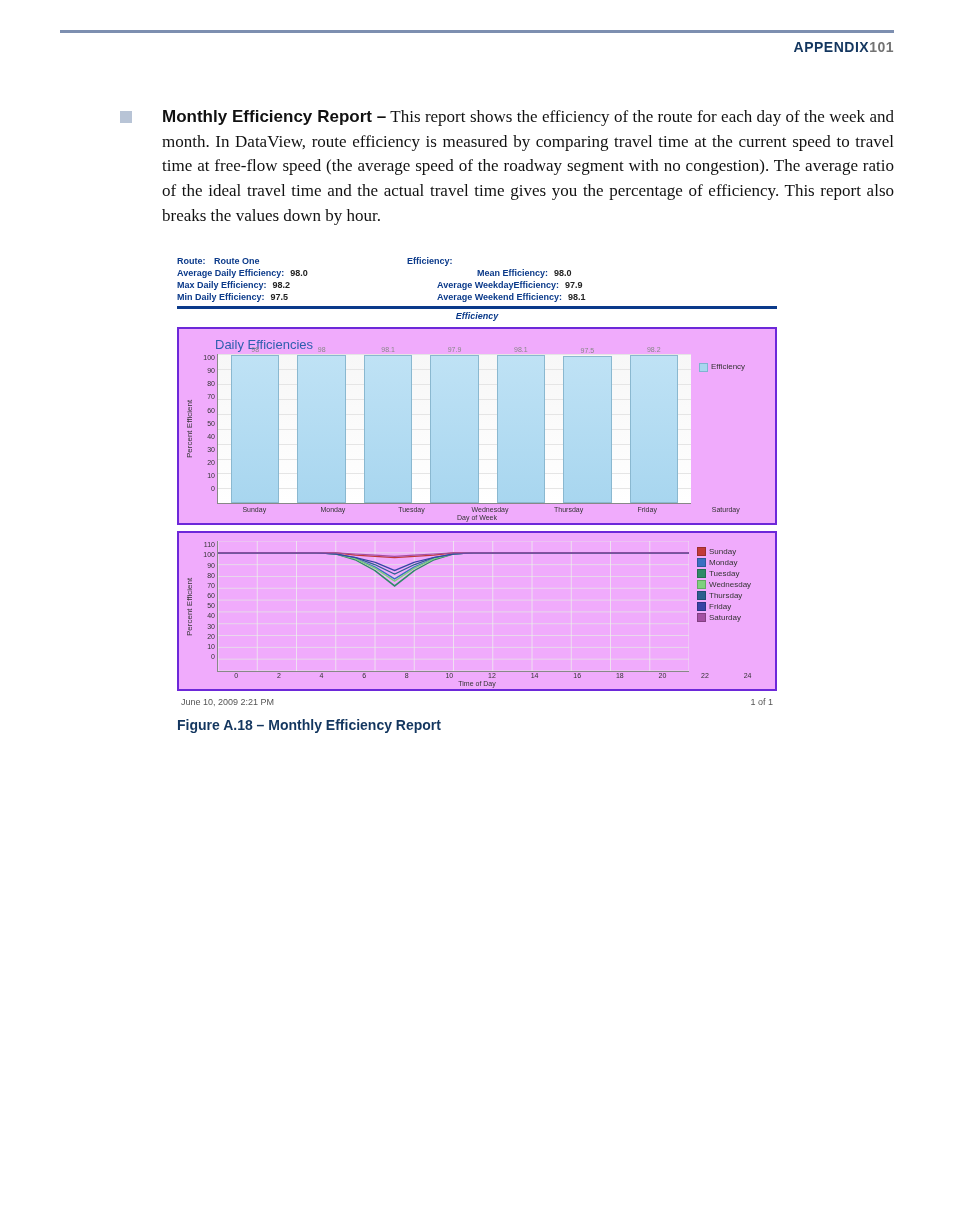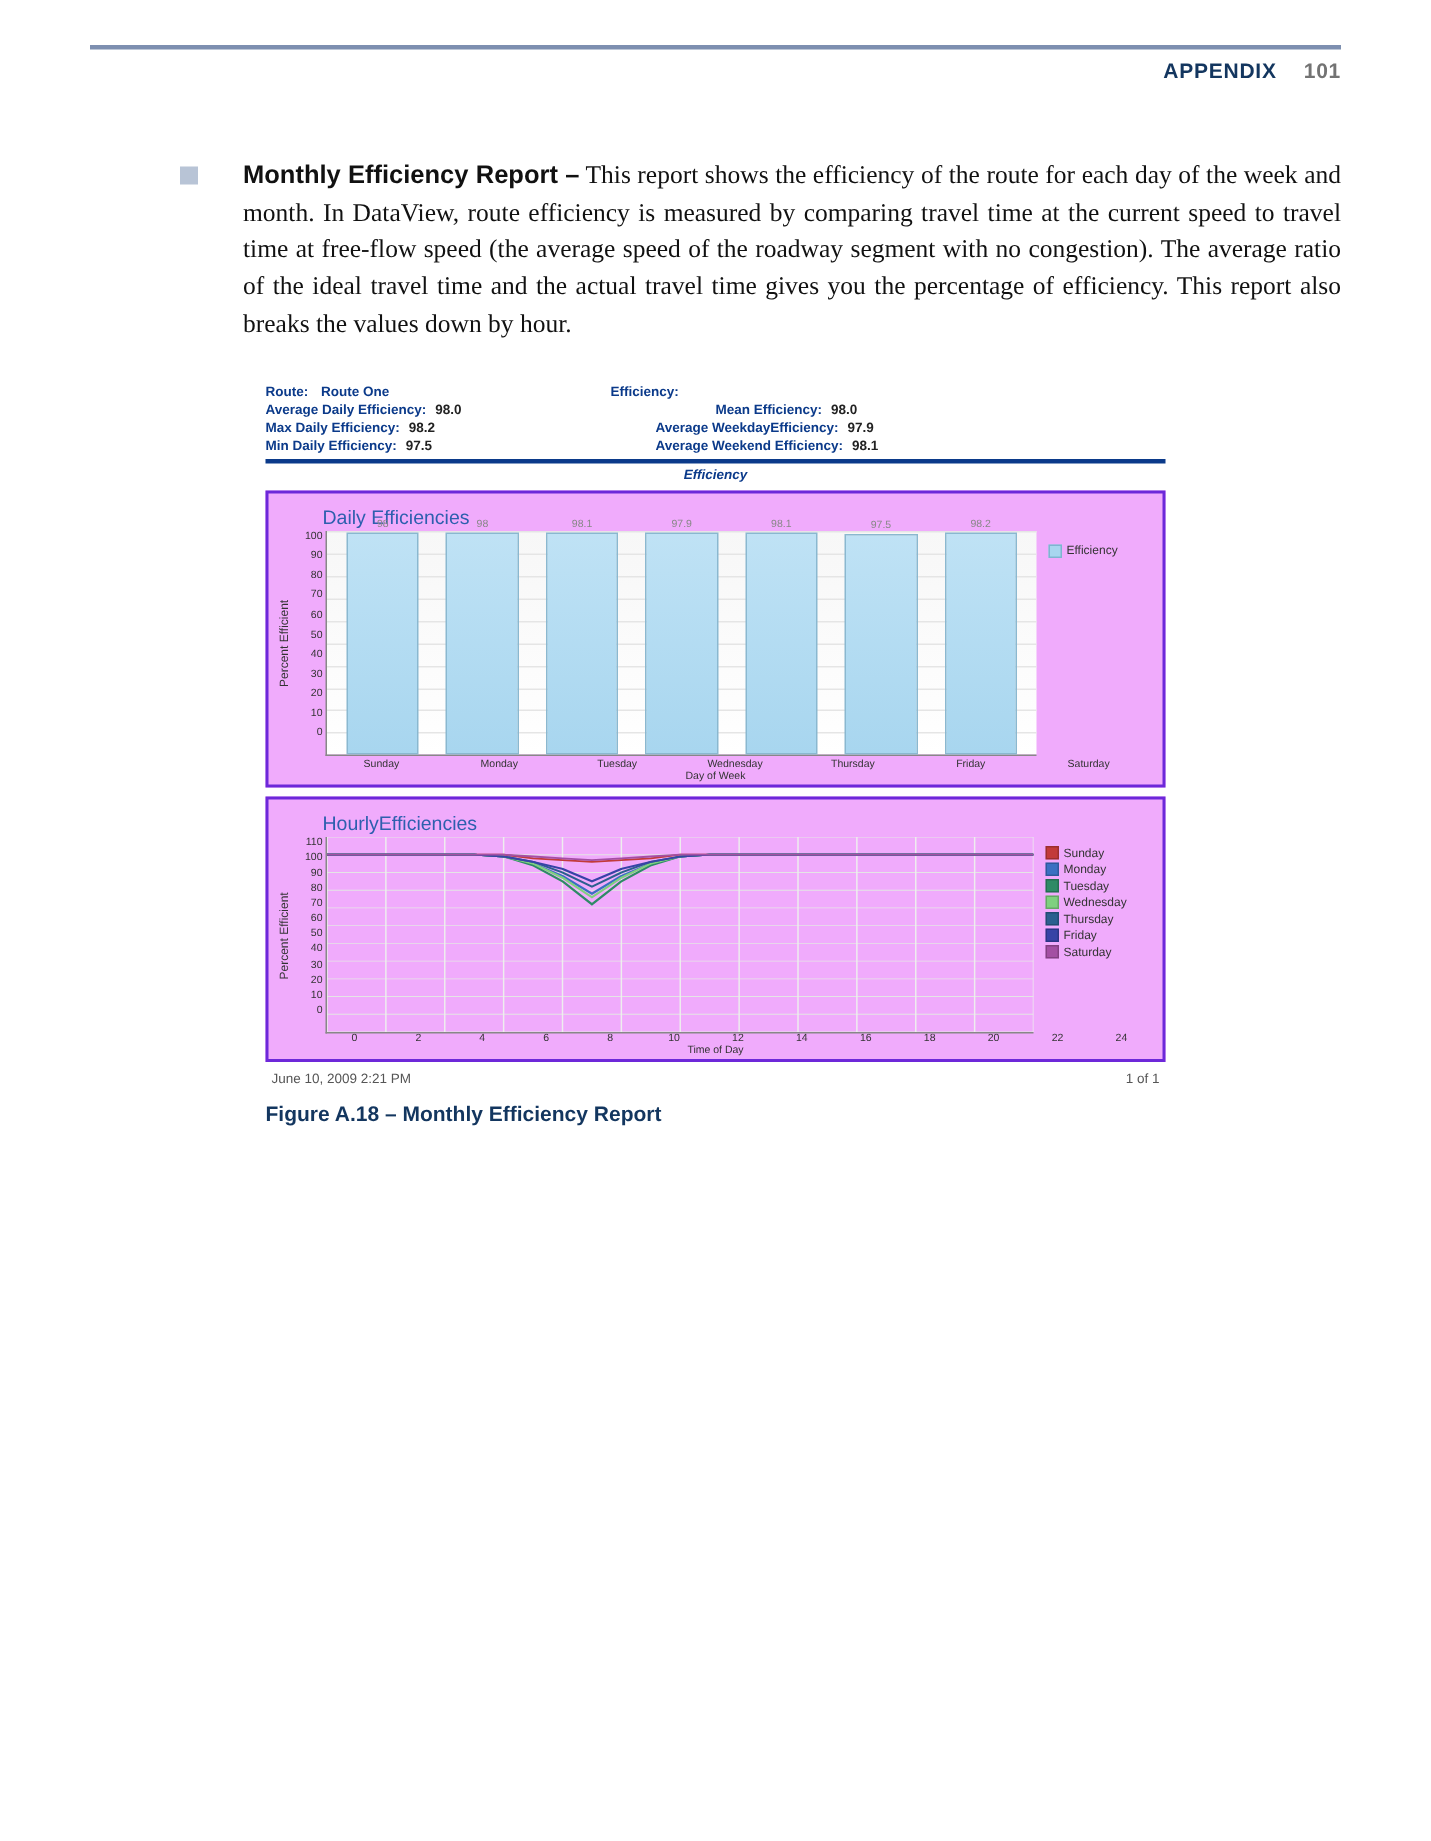--- a/index.html
+++ b/index.html
@@ -14,21 +14,20 @@
     padding: 30px 60px 40px 60px;
   }
   .header-line {
     border-top: 3px solid #7d8fb0;
     margin-bottom: 6px;
   }
   .header-row {
     display: flex;
     justify-content: flex-end;
     align-items: baseline;
-    gap: 18px;
     font-family: Arial, Helvetica, sans-serif;
     font-size: 14px;
     letter-spacing: 0.5px;
   }
   .header-row .appendix {
     font-weight: 700;
     color: #13365f;
   }
   .header-row .pagenum {
     font-weight: 700;
@@ -371,21 +370,20 @@
             <div class="xl">Tuesday</div>
             <div class="xl">Wednesday</div>
             <div class="xl">Thursday</div>
             <div class="xl">Friday</div>
             <div class="xl">Saturday</div>
           </div>
         <div class="xaxis-title">Day of Week</div>
       </div>
 
       <div class="chart-box">
-        <div class="chart-title">HourlyEfficiencies</div>
         <div class="line-chart-body">
           <div class="yaxis-label">Percent Efficient</div>
           <div class="yticks" id="yticks2">
               <div>110</div>
               <div>100</div>
               <div>90</div>
               <div>80</div>
               <div>70</div>
               <div>60</div>
               <div>50</div>

